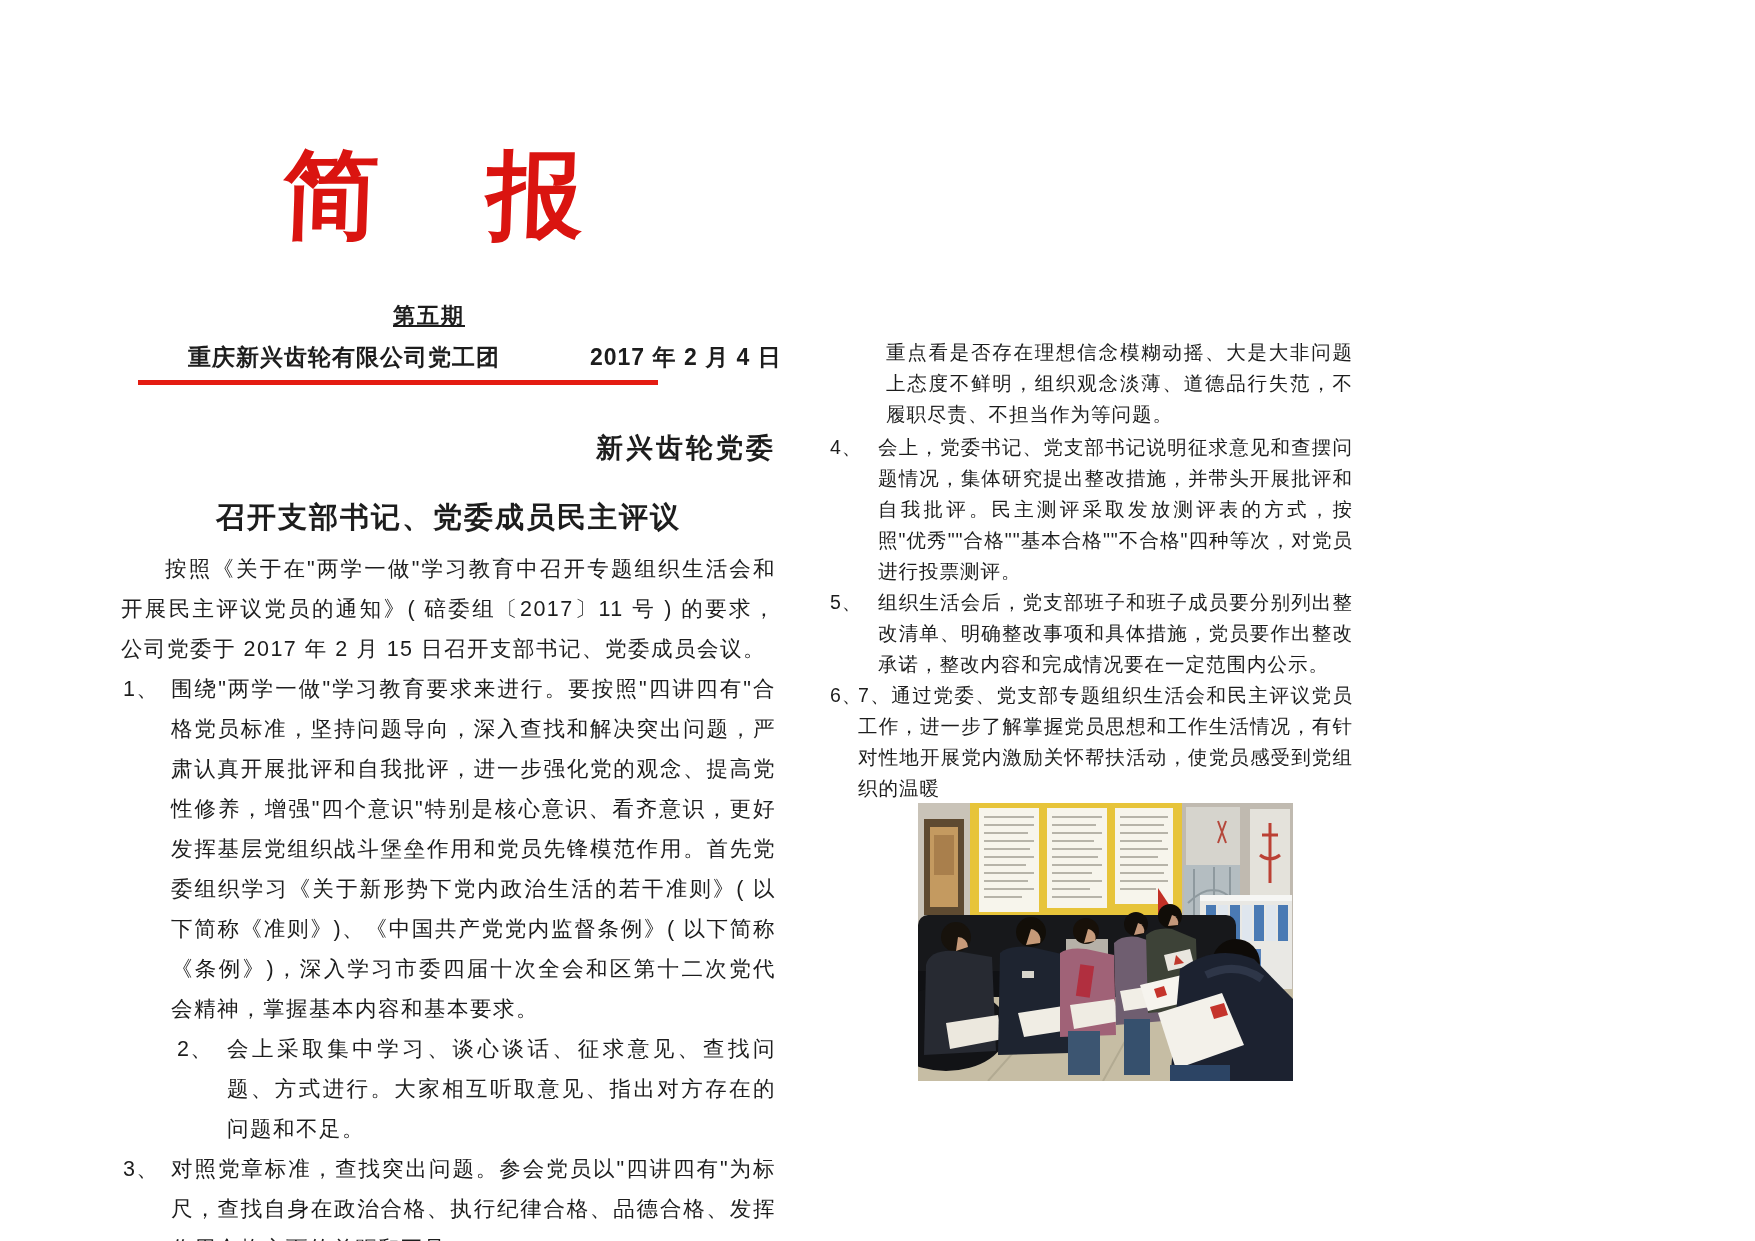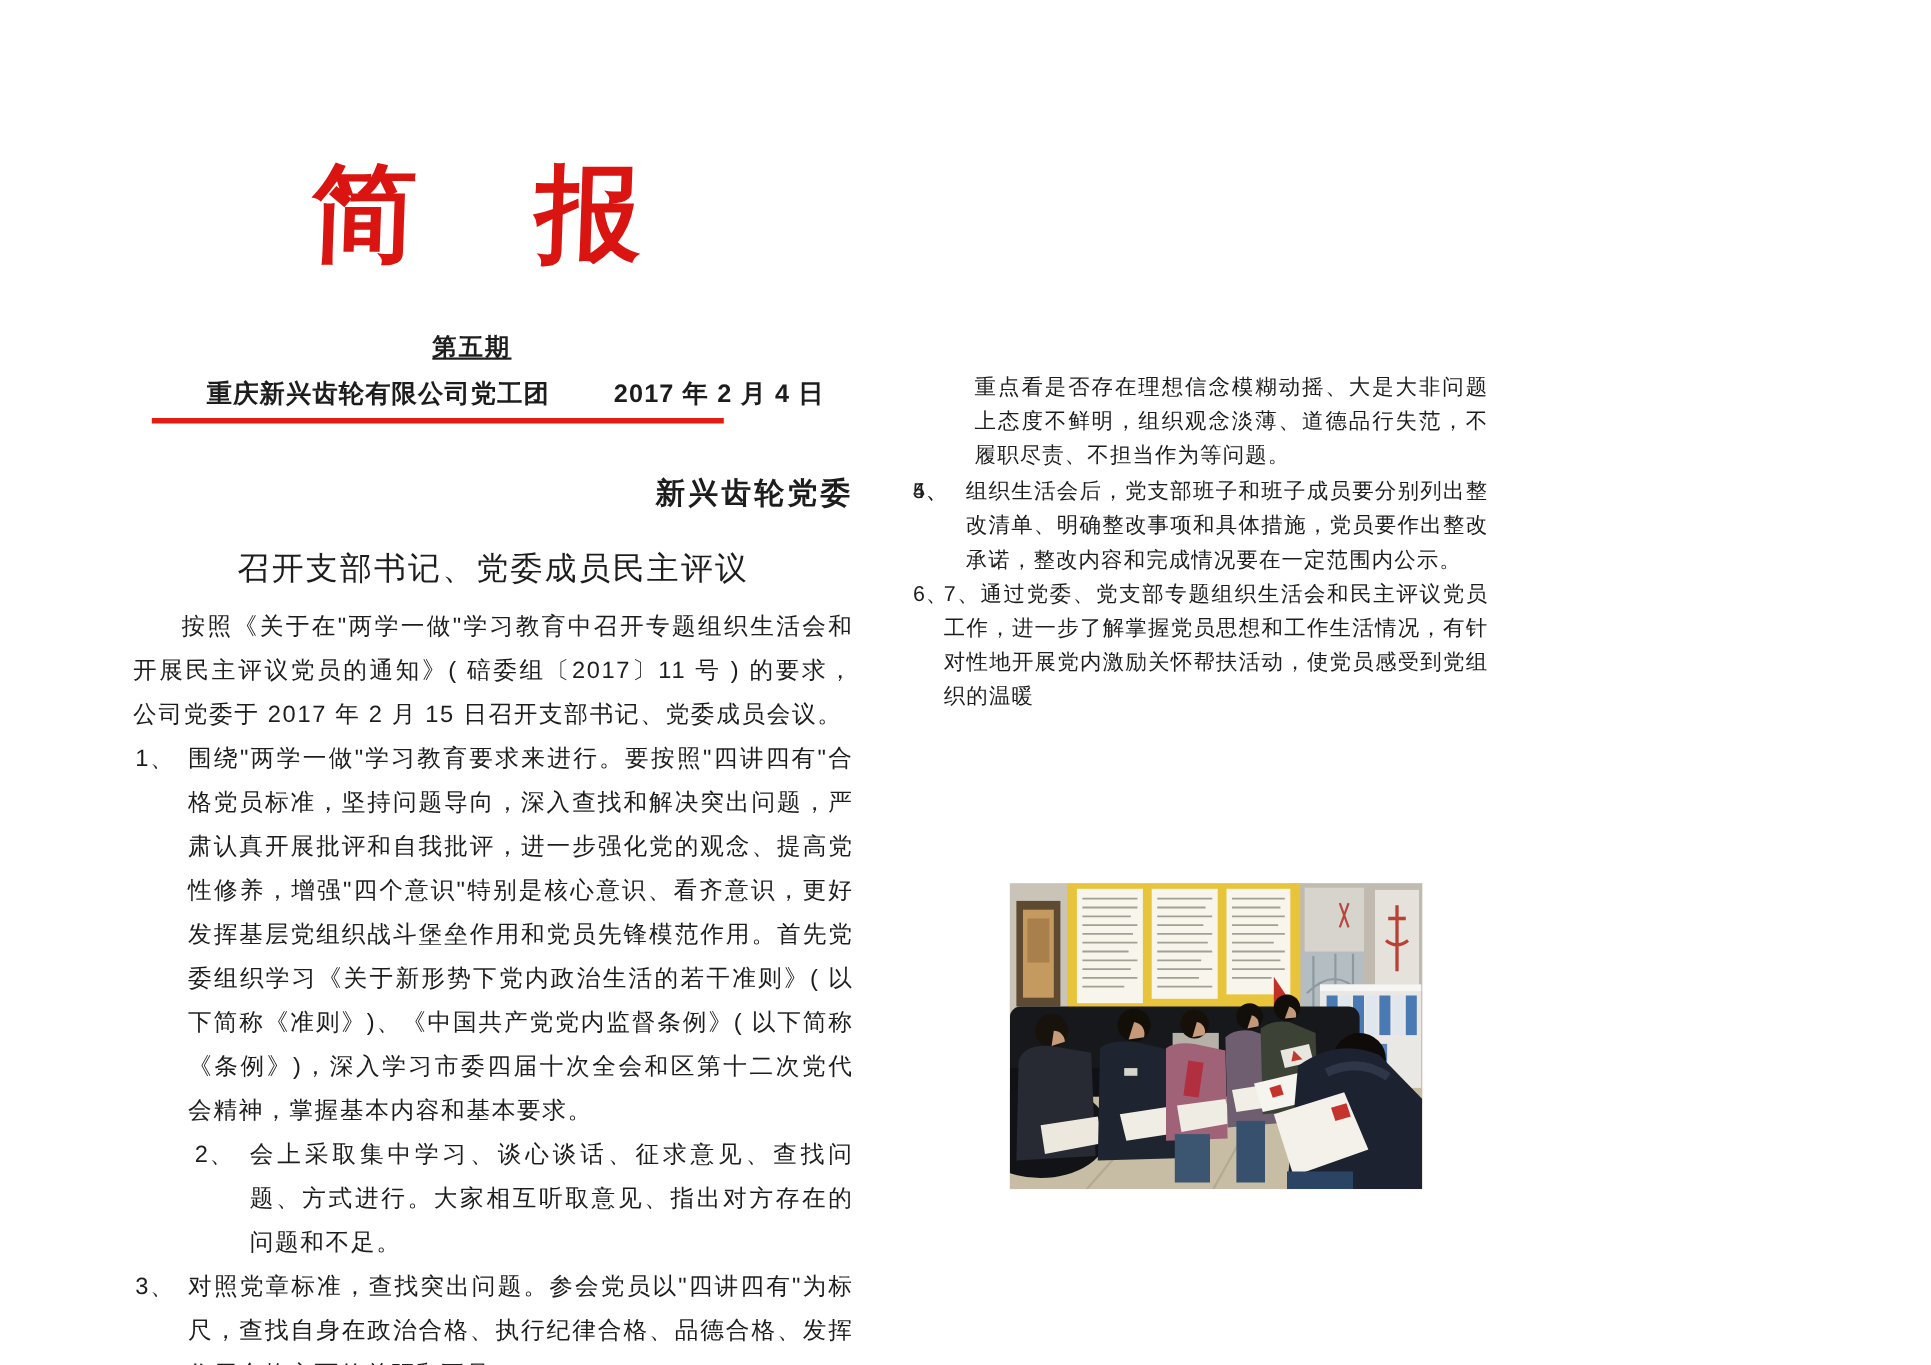--- a/index.html
+++ b/index.html
@@ -18,39 +18,39 @@
     font-size:96px;line-height:1.15;font-weight:700;
     color:#da1410;
     transform:skewX(-2deg);
   }
   .issue{
     position:absolute;left:393px;top:301px;
     font-size:22px;font-weight:700;letter-spacing:2px;text-decoration:underline;
   }
   .org-date{
     position:absolute;left:188px;top:342px;
-    display:flex;gap:58px;
+    display:flex;gap:90px;
     font-size:23px;font-weight:700;letter-spacing:1px;white-space:nowrap;
   }
   .red-rule{
     position:absolute;left:138px;top:380px;
     width:520px;height:5px;background:#e41c12;
   }
   
   .col-left{
     position:absolute;left:121px;top:432px;width:655px;
     font-size:21.5px;line-height:40px;letter-spacing:1.5px;
     text-align:justify;
   }
   .col-left h1{
     margin:0;font-size:27px;line-height:32px;font-weight:700;
     text-align:right;letter-spacing:3px;
   }
   .col-left h2{
-    margin:36px 0 0 0;font-size:29px;line-height:34px;font-weight:400;
+    margin:36px 0 0 0;font-size:29px;line-height:34px;font-weight:700;
     text-align:center;letter-spacing:2px;
   }
   .intro{margin:15px 0 0 0;text-indent:44px;}
   .li{position:relative;padding-left:50px;margin:0;}
   .li .num{position:absolute;left:2px;top:0;}
   .li-indent{margin-left:56px;}
   .li-indent .num{left:0;}
   
   .col-right{
     position:absolute;left:830px;top:337px;width:523px;
@@ -102,20 +102,21 @@
       <span class="num">3、</span>
       <span>对照党章标准，查找突出问题。参会党员以"四讲四有"为标尺，查找自身在政治合格、执行纪律合格、品德合格、发挥作用合格方面的差距和不足，</span>
     </div>
   </div>
 
   <div class="col-right">
     <p class="cont">重点看是否存在理想信念模糊动摇、大是大非问题上态度不鲜明，组织观念淡薄、道德品行失范，不履职尽责、不担当作为等问题。</p>
 
     <div class="li-r">
       <span class="num">4、</span>
+      <span>会上，党委书记、党支部书记说明征求意见和查摆问题情况，集体研究提出整改措施，并带头开展批评和自我批评。民主测评采取发放测评表的方式，按照"优秀""合格""基本合格""不合格"四种等次，对党员进行投票测评。</span>
     </div>
     <div class="li-r">
       <span class="num">5、</span>
       <span>组织生活会后，党支部班子和班子成员要分别列出整改清单、明确整改事项和具体措施，党员要作出整改承诺，整改内容和完成情况要在一定范围内公示。</span>
     </div>
     <div class="li-r">
       <span class="num">6、</span>
     </div>
     <p class="p7">7、通过党委、党支部专题组织生活会和民主评议党员工作，进一步了解掌握党员思想和工作生活情况，有针对性地开展党内激励关怀帮扶活动，使党员感受到党组织的温暖</p>
   </div>

